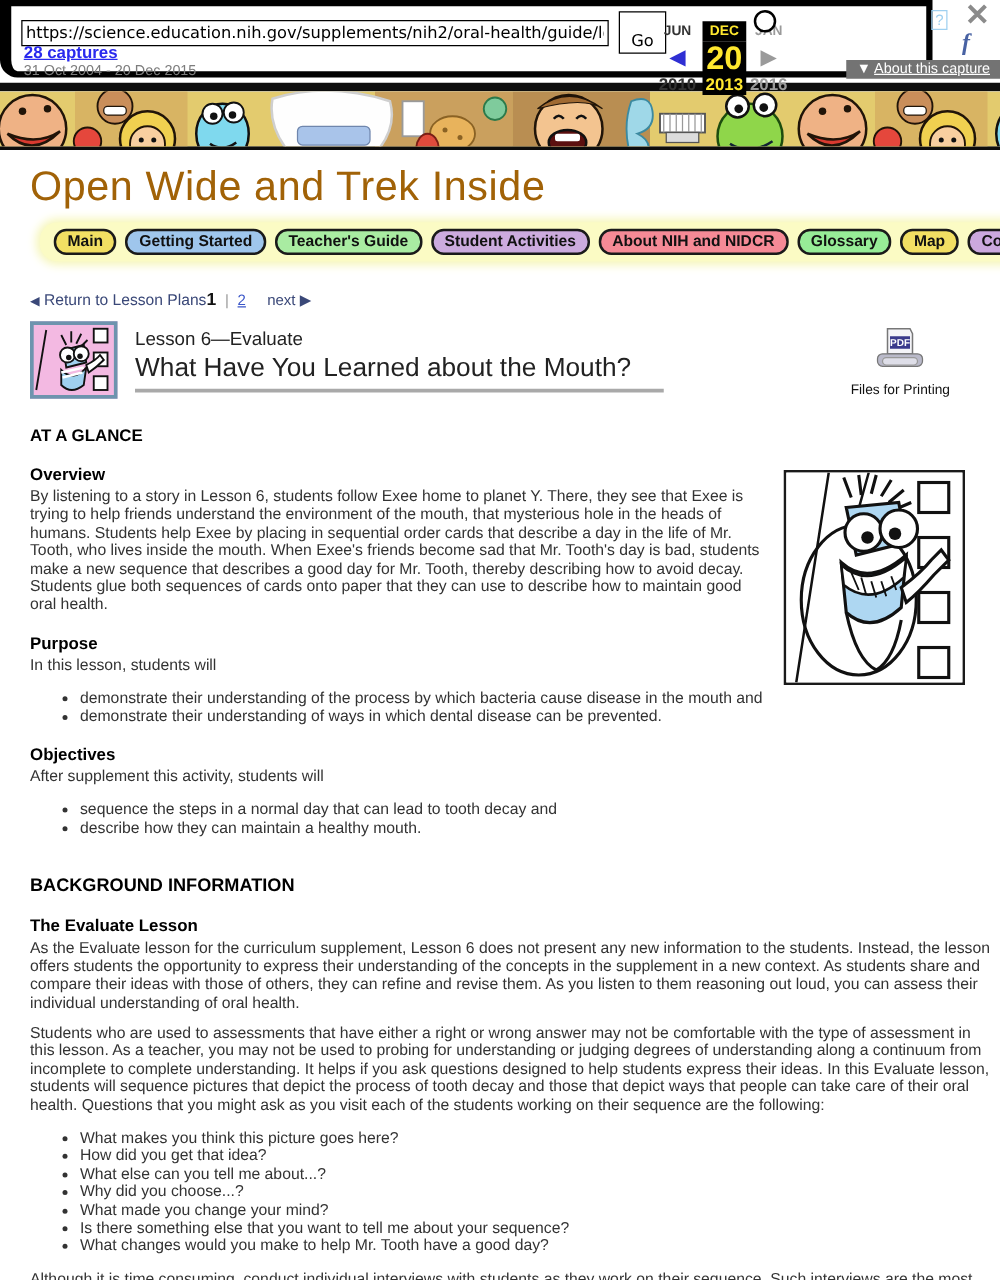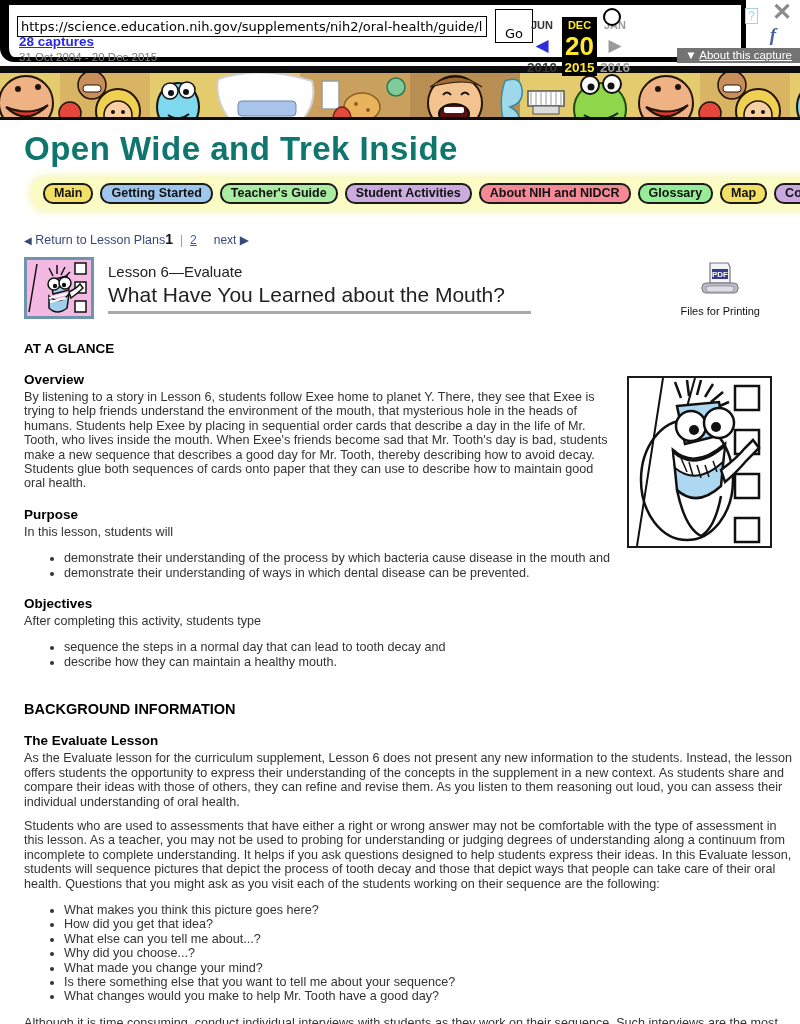--- a/index.html
+++ b/index.html
@@ -46,21 +46,21 @@
   .wb-fb { position:absolute; right:24px; top:24px; font:italic bold 19px "Liberation Serif", serif; color:#4862a3; cursor:pointer; }
   .wb-about {
     position:absolute; right:0; top:48px; background:#737373; color:#fff;
     font-size:11.5px; padding:1px 8px 2px; cursor:pointer; white-space:nowrap;
   }
   .wb-about u { text-decoration:underline; }
   
   .banner { height:54px; border-top:7px solid #0d0d0d; border-bottom:3px solid #0d0d0d; overflow:hidden; line-height:0; }
   
   .content { padding:6px 6px 0 24px; }
-  .site-title { font-size:33px; font-weight:bold; color:#0f766e; letter-spacing:.5px; margin:4px 0 10px; }
+  .site-title { font-size:33px; font-weight:normal; color:#a16207; letter-spacing:.5px; margin:4px 0 10px; }
   .nav-strip {
     display:inline-flex; gap:7px; margin-left:8px; background:#fbfbc4;
     border-radius:14px; padding:5px 11px; box-shadow:0 0 8px 3px #f6f6b8;
   }
   .nav-btn {
     font-size:12.5px; font-weight:bold; color:#111; border:2px solid #1a1a1a;
     border-radius:10px; padding:1px 9px 2px; white-space:nowrap; cursor:pointer; text-decoration:none;
   }
   .page-toolbar { display:flex; justify-content:flex-start; align-items:baseline; margin:22px 0 10px; padding-right:60px; }
   .return-link { font-size:12.5px; color:#3a4878; cursor:pointer; }
@@ -103,21 +103,21 @@
     <div class="wb-cal">
       <div class="wb-mon">JUN</div>
       <div class="wb-mon c-black">DEC</div>
       <div class="wb-mon gray">JAN</div>
 
       <div class="wb-arrow blue-arrow">◀</div>
       <div class="wb-day c-black">20</div>
       <div class="wb-arrow gray">▶</div>
 
       <div class="wb-year">2010</div>
-      <div class="wb-year c-black">2015</div>
+      <div class="wb-year c-black">2013</div>
       <div class="wb-year gray">2016</div>
     </div>
 
     <div class="wb-circle"></div>
   </div>
 
   <div class="wb-help">?</div>
   <div class="wb-close">✕</div>
   <div class="wb-fb">f</div>
   <div class="wb-about">
@@ -294,21 +294,21 @@
     <p class="body">By listening to a story in Lesson 6, students follow Exee home to planet Y. There, they see that Exee is trying to help friends understand the environment of the mouth, that mysterious hole in the heads of humans. Students help Exee by placing in sequential order cards that describe a day in the life of Mr. Tooth, who lives inside the mouth. When Exee's friends become sad that Mr. Tooth's day is bad, students make a new sequence that describes a good day for Mr. Tooth, thereby describing how to avoid decay. Students glue both sequences of cards onto paper that they can use to describe how to maintain good oral health.</p>
 
     <h3 class="sub">Purpose</h3>
     <p class="body">In this lesson, students will</p>
     <ul class="blist">
       <li>demonstrate their understanding of the process by which bacteria cause disease in the mouth and</li>
       <li>demonstrate their understanding of ways in which dental disease can be prevented.</li>
     </ul>
 
     <h3 class="sub">Objectives</h3>
-    <p class="body">After completing this activity, students type</p>
+    <p class="body">After supplement this activity, students will</p>
     <ul class="blist">
       <li>sequence the steps in a normal day that can lead to tooth decay and</li>
       <li>describe how they can maintain a healthy mouth.</li>
     </ul>
     <div class="clear"></div>
   </div>
 
   
   <div class="bg-section">
     <h2 class="sec sec-big">BACKGROUND INFORMATION</h2>

